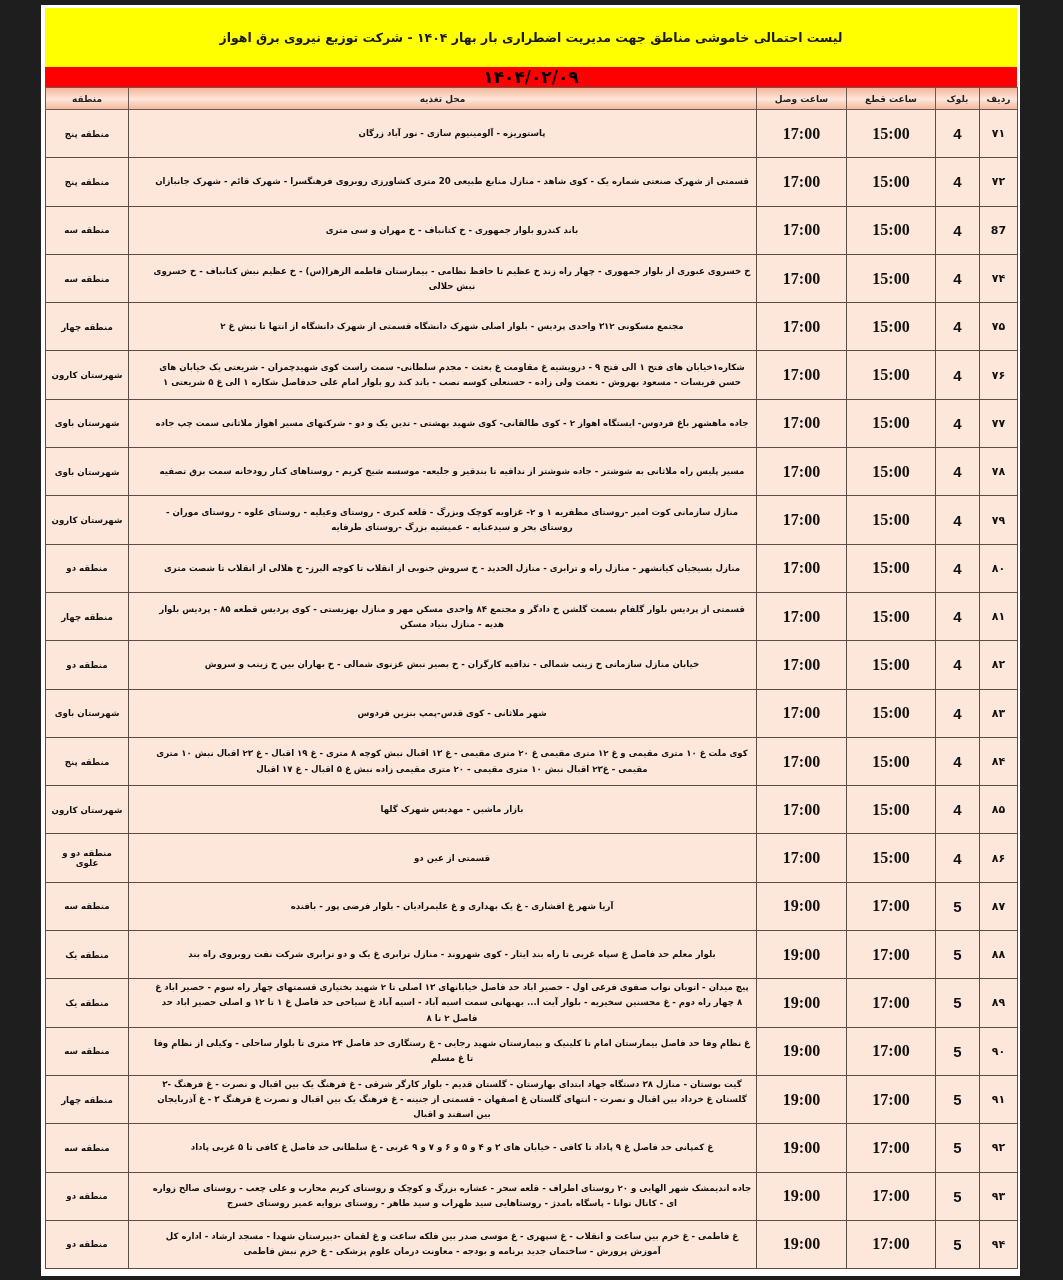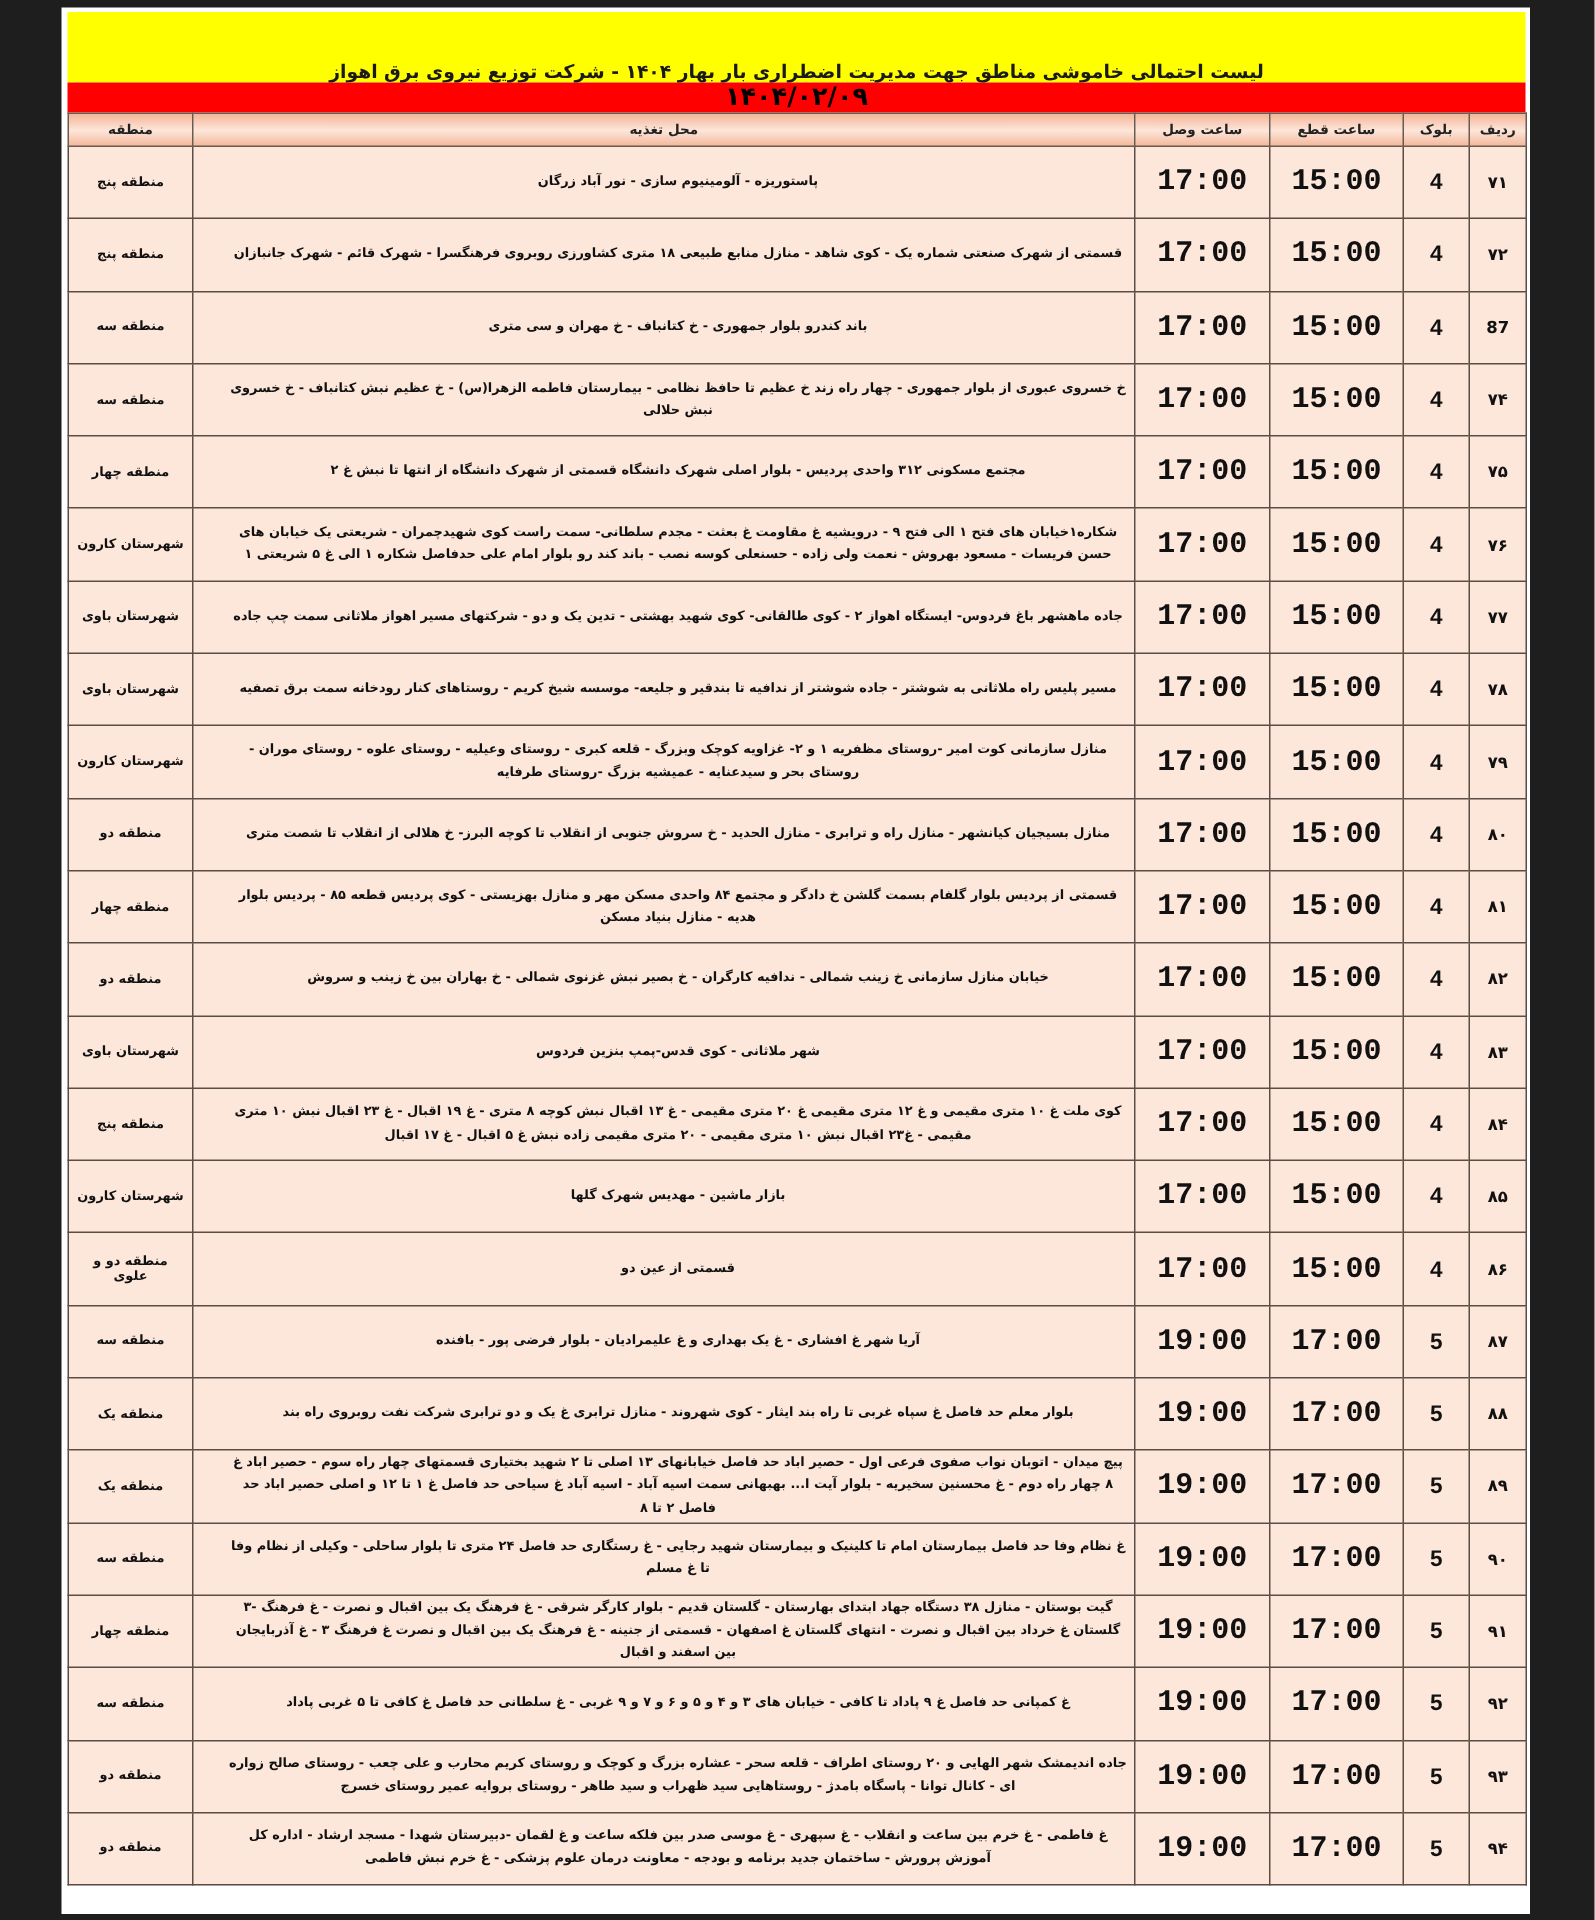--- a/index.html
+++ b/index.html
@@ -10,22 +10,22 @@
     font-family: "DejaVu Sans", sans-serif;
   }
   .sheet {
     position: absolute; left: 41px; top: 5px;
     width: 979px; height: 1271px;
     background: #ffffff;
     box-sizing: border-box;
     padding: 3px 3px 0 4px;
   }
   .title-band {
-    height: 47px; background: #ffff00;
-    display: flex; align-items: flex-end; justify-content: center;
+    height: 59px; background: #ffff00;
+    display: flex; align-items: center; justify-content: center;
     direction: rtl;
     font-size: 12.5px; font-weight: bold; color: #1a1a1a;
   }
   .date-band {
     height: 20px; background: #ff0000;
     display: flex; align-items: center; justify-content: center;
     font-size: 17px; font-weight: bold; color: #000000; letter-spacing: 1px;
     direction: rtl;
   }
   table {
@@ -42,21 +42,21 @@
   td {
     height: 47.3px;
     background: #fde6da;
     border: 1px solid #5a4d46;
     border-top: 1.5px solid #6a6a6a;
     text-align: center; vertical-align: middle;
     color: #111; padding: 0 4px;
   }
   td.idx { font-size: 11px; font-weight: bold; }
   td.block { font-size: 15px; font-weight: bold; font-family: "Liberation Sans", sans-serif; }
-  td.time { font-size: 20px; font-weight: bold; font-family: Liberation Mono, monospace; direction: ltr; }
+  td.time { font-size: 16px; font-weight: bold; font-family: Liberation Serif, serif; direction: ltr; }
   td.loc { font-size: 8.6px; font-weight: bold; line-height: 1.75; padding-left: 23px; }
   td.region { font-size: 8.6px; font-weight: bold; }
   col.c-idx { width: 38px; }
   col.c-block { width: 44px; }
   col.c-cut { width: 89px; }
   col.c-con { width: 90px; }
   col.c-loc { width: 628px; }
   col.c-region { width: 83px; }
 </style>
 </head>
@@ -95,21 +95,21 @@
           <td class="time">15:00</td>
           <td class="time">17:00</td>
           <td class="loc">پاستوریزه - آلومینیوم سازی - نور آباد زرگان</td>
           <td class="region">منطقه پنج</td>
         </tr>
         <tr>
           <td class="idx">۷۲</td>
           <td class="block">4</td>
           <td class="time">15:00</td>
           <td class="time">17:00</td>
-          <td class="loc">قسمتی از شهرک صنعتی شماره یک - کوی شاهد - منازل منابع طبیعی ۱۸ متری کشاورزی روبروی فرهنگسرا - شهرک قائم - شهرک جانبازان</td>
+          <td class="loc">قسمتی از شهرک صنعتی شماره یک - کوی شاهد - منازل منابع طبیعی 20 متری کشاورزی روبروی فرهنگسرا - شهرک قائم - شهرک جانبازان</td>
           <td class="region">منطقه پنج</td>
         </tr>
         <tr>
           <td class="idx">87</td>
           <td class="block">4</td>
           <td class="time">15:00</td>
           <td class="time">17:00</td>
           <td class="loc">باند کندرو بلوار جمهوری - خ کتانباف - خ مهران و سی متری</td>
           <td class="region">منطقه سه</td>
         </tr>

